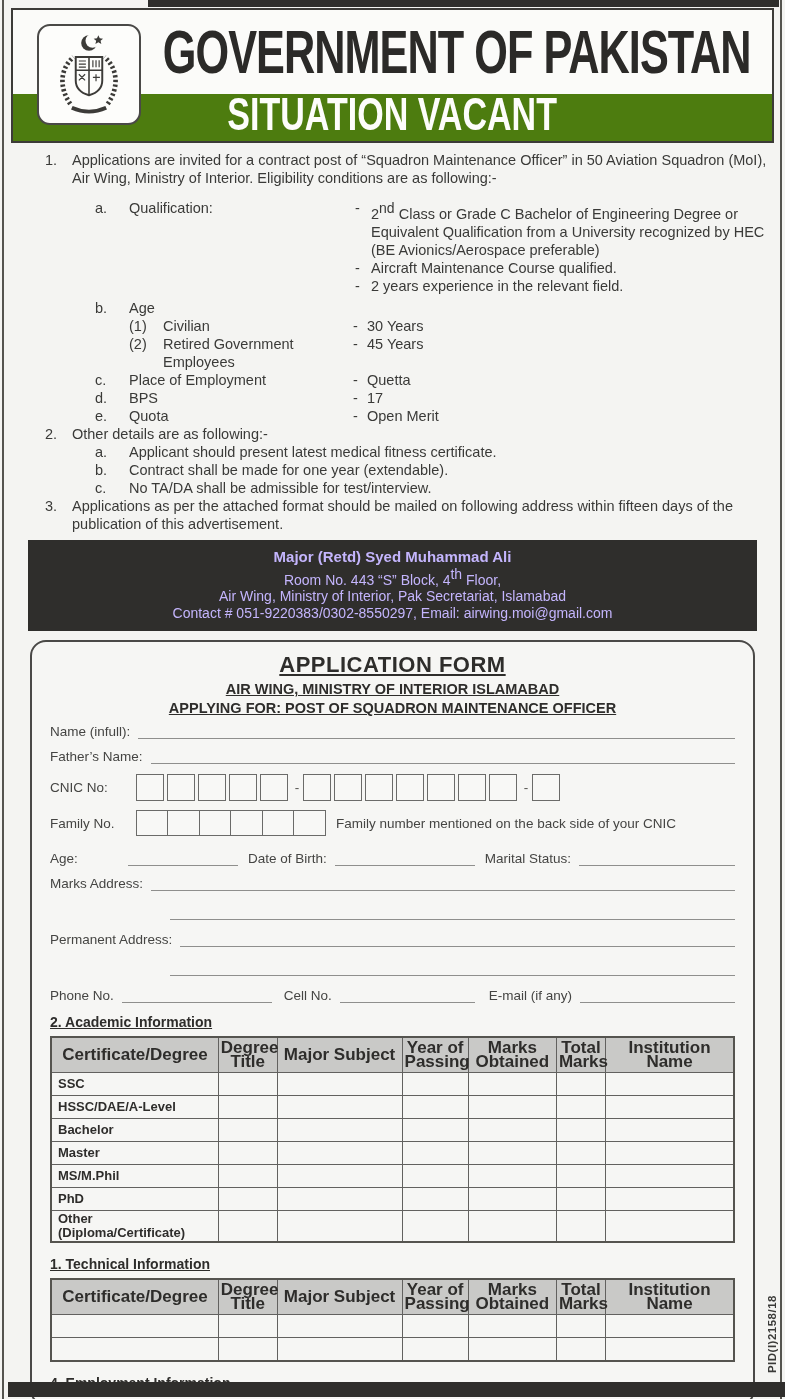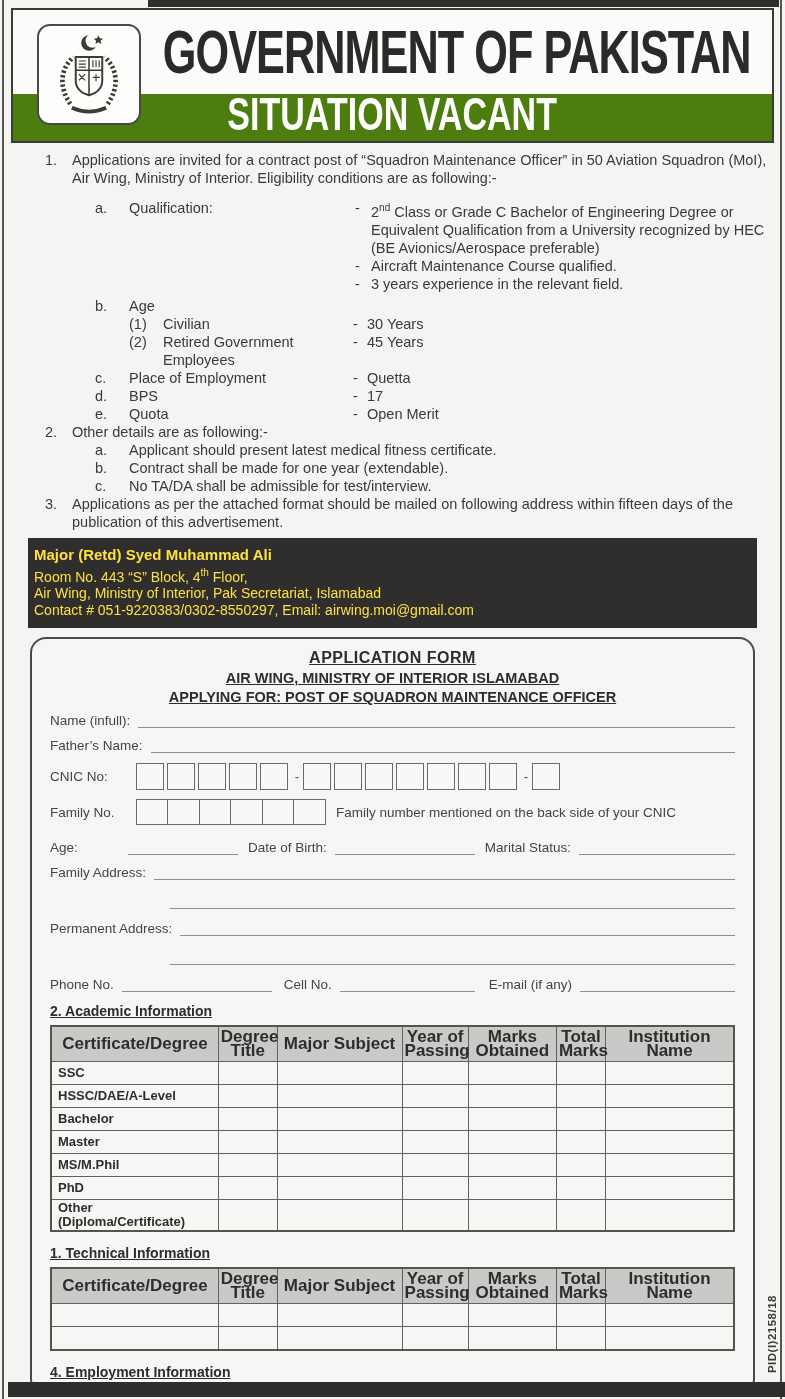--- a/index.html
+++ b/index.html
@@ -21,30 +21,30 @@
   .n-row{display:flex;}
   .n-num{width:27px;flex:none;}
   .n-text{flex:1;}
   .elig{display:grid;grid-template-columns:34px 226px 1fr;margin-left:50px;margin-top:12px;}
   .bullet{display:flex;}
   .bullet .dash{width:16px;flex:none;}
   .kv{display:grid;grid-template-columns:34px 224px 14px 1fr;margin-left:50px;}
   .kv2{display:grid;grid-template-columns:34px 190px 14px 1fr;margin-left:84px;}
   .sub{display:grid;grid-template-columns:34px 1fr;margin-left:50px;}
   .mt4{margin-top:4px;}
-  sup{font-size:10px;}
+  sup{font-size:14px;}
 
   
-  .contact-box{margin:7px 28px 0;background:#2f2e2c;color:#fde047;padding:8px 6px 9px;}
+  .contact-box{margin:7px 28px 0;background:#2f2e2c;color:#c4b5fd;text-align:center;padding:8px 6px 9px;}
   .contact-box .c-name{font-weight:700;font-size:15px;line-height:18px;}
   .contact-box .c-line{font-size:14px;line-height:17px;}
 
   
   .form-box{margin:9px 30px 0;border:2px solid #4a4947;border-radius:16px;padding:10px 18px 12px;background:#f6f6f4;}
-  .f-title{text-align:center;font-weight:800;font-size:16px;text-decoration:underline;color:#2e2d2b;letter-spacing:0.5px;}
+  .f-title{text-align:center;font-weight:800;font-size:22px;text-decoration:underline;color:#2e2d2b;letter-spacing:0.5px;}
   .f-sub{text-align:center;font-weight:700;font-size:14.5px;text-decoration:underline;color:#2e2d2b;margin-top:3px;}
   .sec-head{font-weight:700;font-size:14px;color:#2e2d2b;}
   .sec-head.und{text-decoration:underline;}
   .frow{display:flex;align-items:flex-end;font-size:13.5px;color:#45454“3;}
   .frow{color:#454543;}
   .lbl{flex:none;padding-right:8px;white-space:nowrap;}
   .uline{border-bottom:1.5px solid #8f8f8d;height:15px;}
   .fill{flex:1;}
   .w110{width:110px;} .w140{width:140px;} .w150{width:150px;} .w135{width:135px;}
   .head-row{display:flex;align-items:flex-end;margin-top:8px;}
@@ -110,21 +110,21 @@
       <span class="bullet">
         <span class="dash">-</span>
         <span class="fill"><span>2</span><sup>nd</sup><span> Class or Grade C Bachelor of Engineering Degree or Equivalent Qualification from a University recognized by HEC (BE Avionics/Aerospace preferable)</span></span>
       </span>
       <span class="bullet">
         <span class="dash">-</span>
         <span class="fill">Aircraft Maintenance Course qualified.</span>
       </span>
       <span class="bullet">
         <span class="dash">-</span>
-        <span class="fill">3 years experience in the relevant field.</span>
+        <span class="fill">2 years experience in the relevant field.</span>
       </span>
     </span>
   </div>
 
   <div class="kv mt4">
     <span>b.</span>
     <span>Age</span>
     <span></span>
       <span></span>
   </div>
@@ -241,21 +241,21 @@
   <div class="frow" style="margin-top:14px;">
     <span class="lbl" style="width:70px;">Age:</span>
     <span class="uline w110"></span>
     <span class="lbl" style="padding-left:10px;">Date of Birth:</span>
     <span class="uline w140"></span>
     <span class="lbl" style="padding-left:10px;">Marital Status:</span>
     <span class="uline fill"></span>
   </div>
 
   <div class="frow" style="margin-top:9px;">
-    <span class="lbl">Family Address:</span>
+    <span class="lbl">Marks Address:</span>
     <span class="uline fill"></span>
   </div>
   <div class="frow" style="margin-top:13px;">
     <span style="width:120px;flex:none;"></span>
     <span class="uline fill"></span>
   </div>
 
   <div class="frow" style="margin-top:11px;">
     <span class="lbl">Permanent Address:</span>
     <span class="uline fill"></span>

